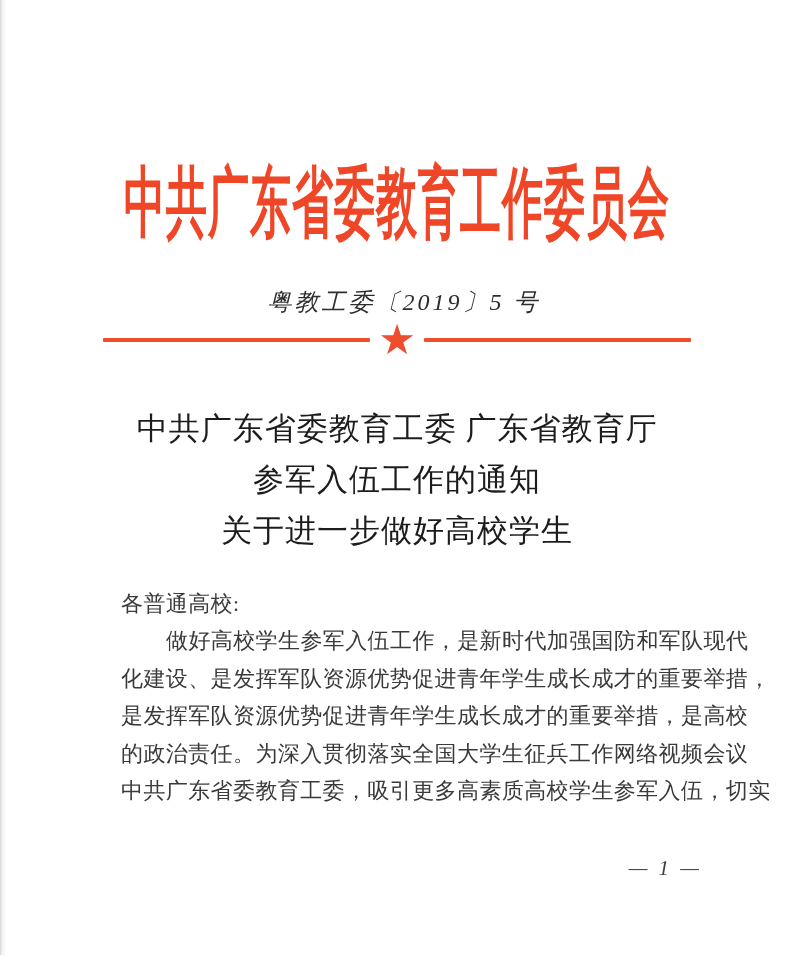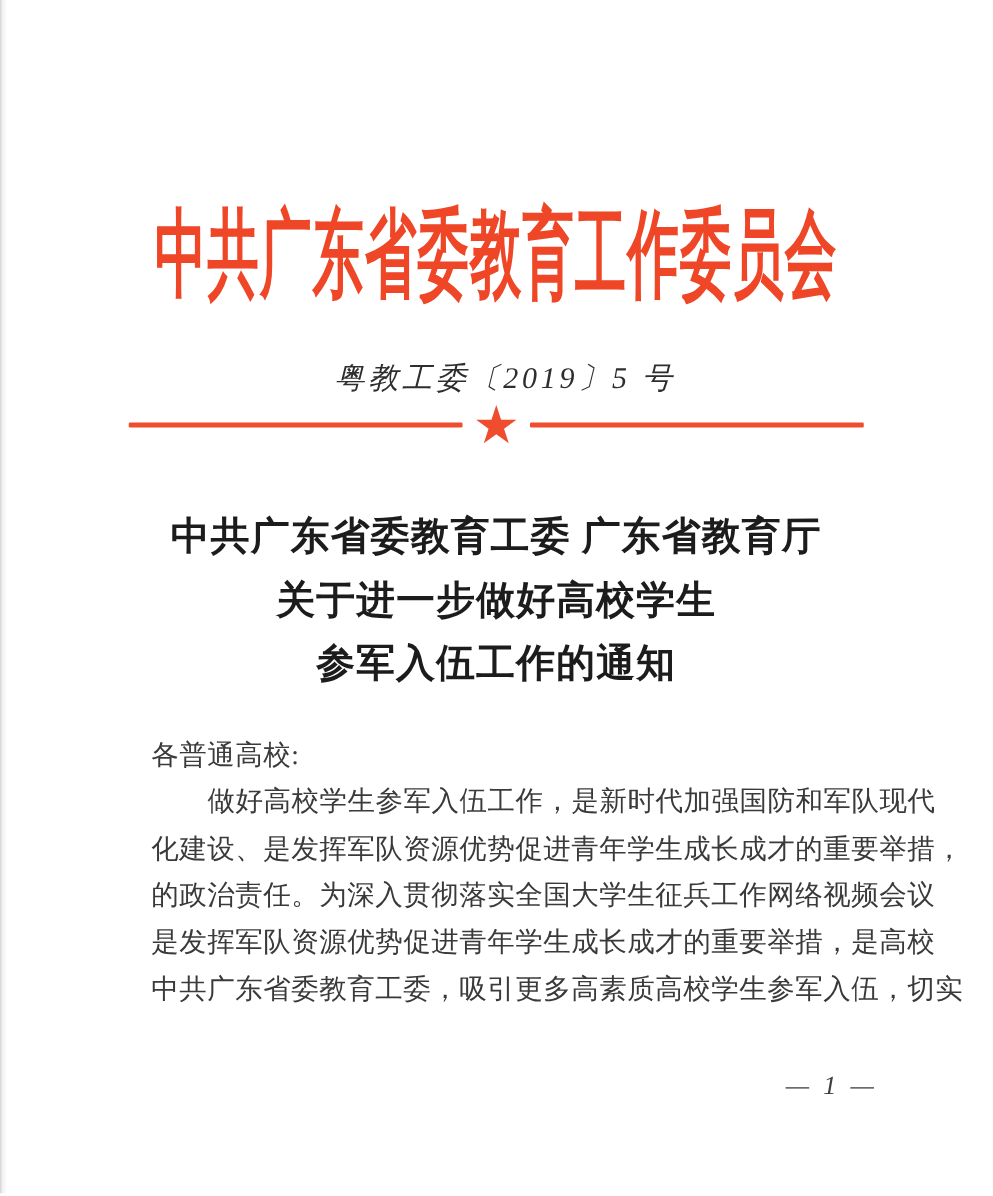--- a/index.html
+++ b/index.html
@@ -75,21 +75,21 @@
     color: var(--divider-red, #f04c2e);
     font-family: "DejaVu Sans", sans-serif;
   }
   .notice-title {
     position: absolute;
     top: 403px;
     left: 0; right: 0;
     margin: 0;
     text-align: center;
     font-size: 31px;
-    font-weight: 700;
+    font-weight: 400;
     color: #1c1c1c;
     line-height: 51px;
     letter-spacing: 1px;
   }
   .body-block {
     position: absolute;
     top: 585px;
     left: 101px;
     width: 600px;
     font-size: 22px;
@@ -123,27 +123,27 @@
   <div class="doc-number">粤教工委〔2019〕5 号</div>
 
   <div class="divider">
     <span class="seg"></span>
     <span class="star">★</span>
     <span class="seg"></span>
   </div>
 
   <h1 class="notice-title">
     <div>中共广东省委教育工委 广东省教育厅</div>
+    <div>参军入伍工作的通知</div>
     <div>关于进一步做好高校学生</div>
-    <div>参军入伍工作的通知</div>
   </h1>
 
   <div class="body-block">
     <div class="line">各普通高校:</div>
     <div class="line indent">做好高校学生参军入伍工作，是新时代加强国防和军队现代</div>
     <div class="line">化建设、是发挥军队资源优势促进青年学生成长成才的重要举措，</div>
+    <div class="line">是发挥军队资源优势促进青年学生成长成才的重要举措，是高校</div>
     <div class="line">的政治责任。为深入贯彻落实全国大学生征兵工作网络视频会议</div>
-    <div class="line">是发挥军队资源优势促进青年学生成长成才的重要举措，是高校</div>
     <div class="line">中共广东省委教育工委，吸引更多高素质高校学生参军入伍，切实</div>
   </div>
 
   <div class="page-number">— 1 —</div>
 </div>
 
 </body></html>

